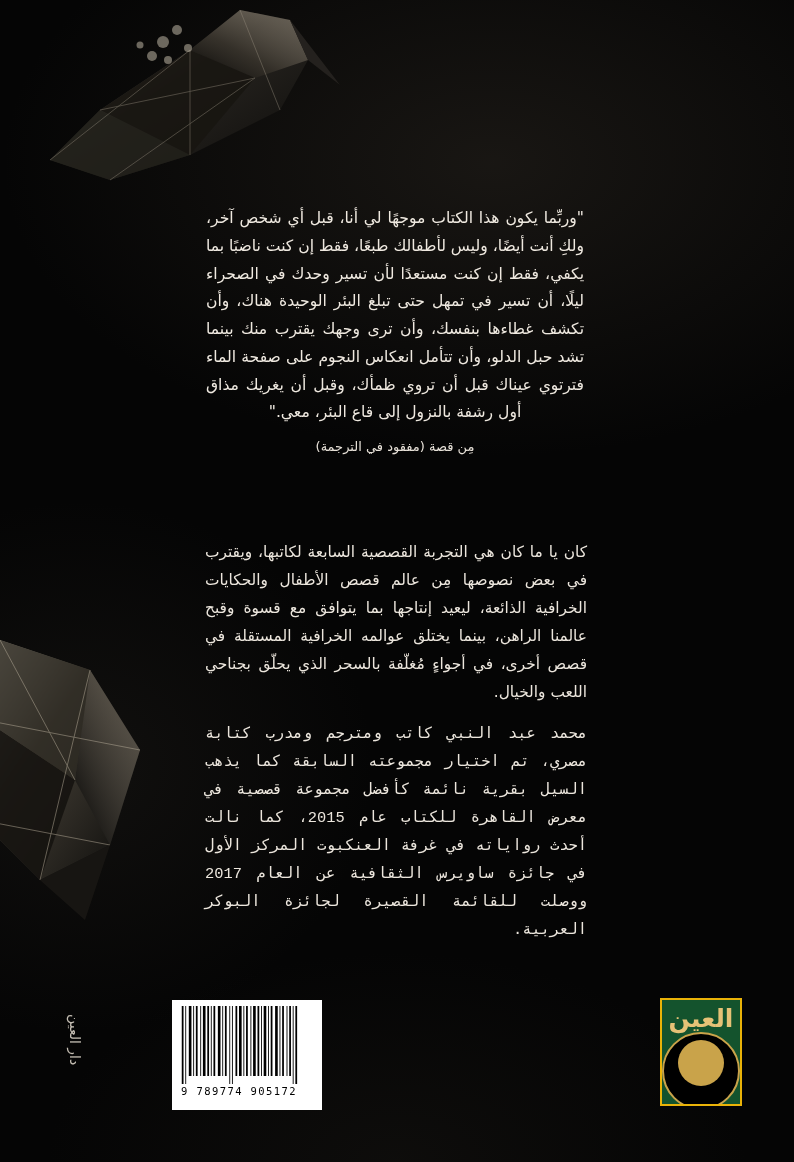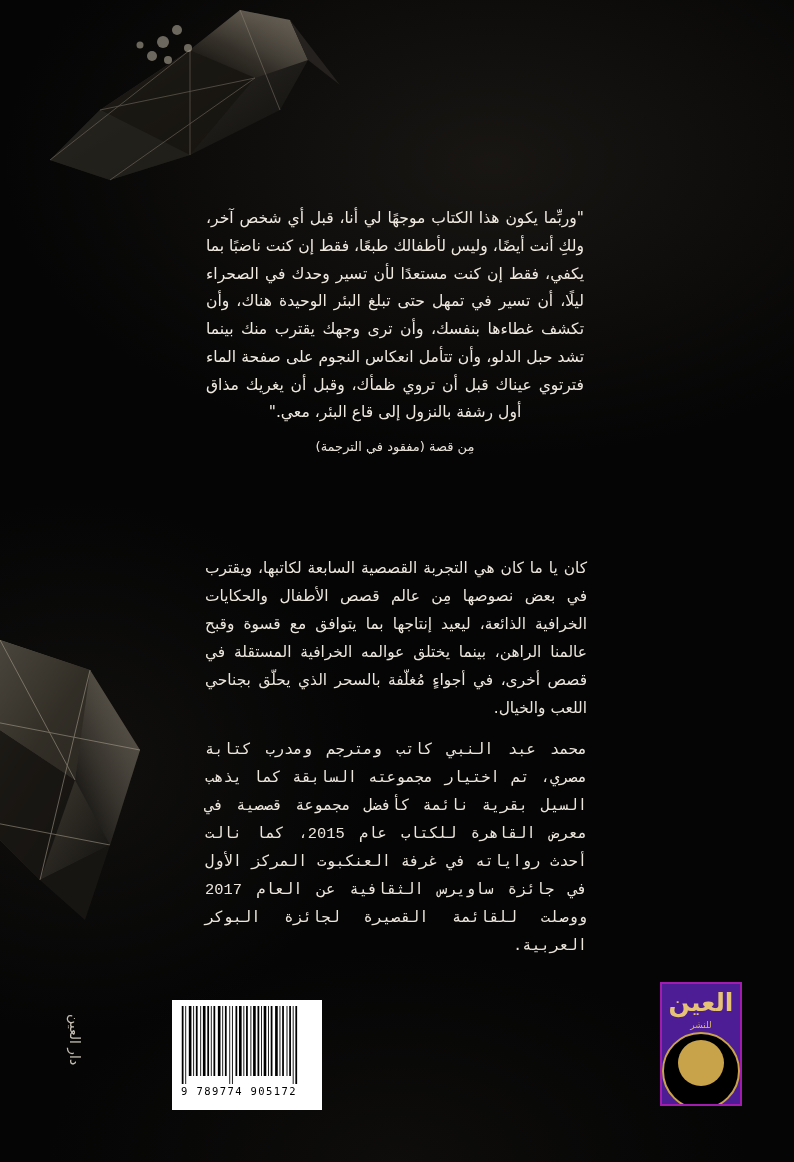--- a/index.html
+++ b/index.html
@@ -87,21 +87,21 @@
     position: absolute;
     top: 538px;
     right: 207px;
     width: 382px;
     direction: rtl;
     color: #ece6dd;
     font-size: 15.4px;
     line-height: 1.82;
   }
   .body-block p {
-    margin: 16px 0 2px 0;
+    margin: 0 0 2px 0;
     text-align: justify;
     text-align-last: right;
   }
   .body-block p.p2 {
     margin-top: 14px;
     font-family: Liberation Mono, monospace;
   }
 
   
   .barcode-wrap {
@@ -127,24 +127,24 @@
     text-align: center;
     margin-top: 1px;
   }
 
   
   .publisher {
     position: absolute;
     right: 52px;
     bottom: 56px;
     width: 82px;
-    height: 124px;
-    border: 2px solid #a21caf;
+    height: 108px;
+    border: 2px solid #eab308;
     box-sizing: border-box;
-    background: #4c1d95;
+    background: #14532d;
     overflow: hidden;
   }
   .publisher .pub-name {
     position: absolute;
     top: 6px;
     left: 0;
     right: 0;
     text-align: center;
     color: #e6c276;
     font-size: 25px;

